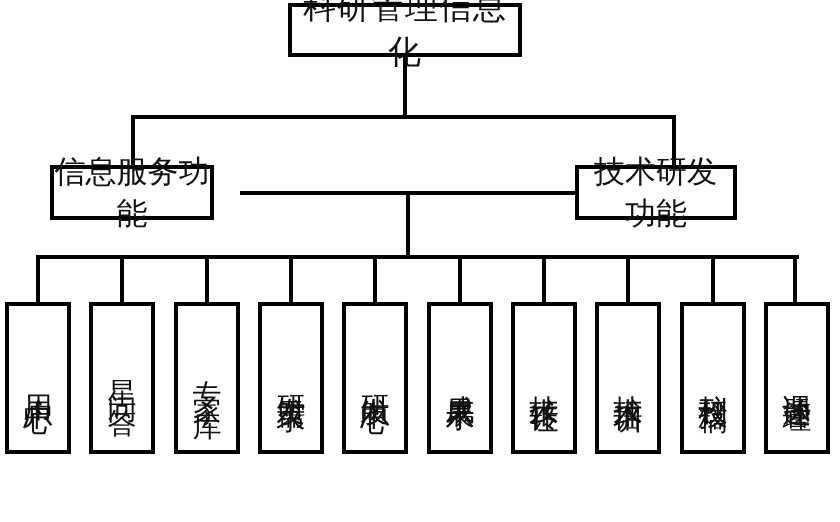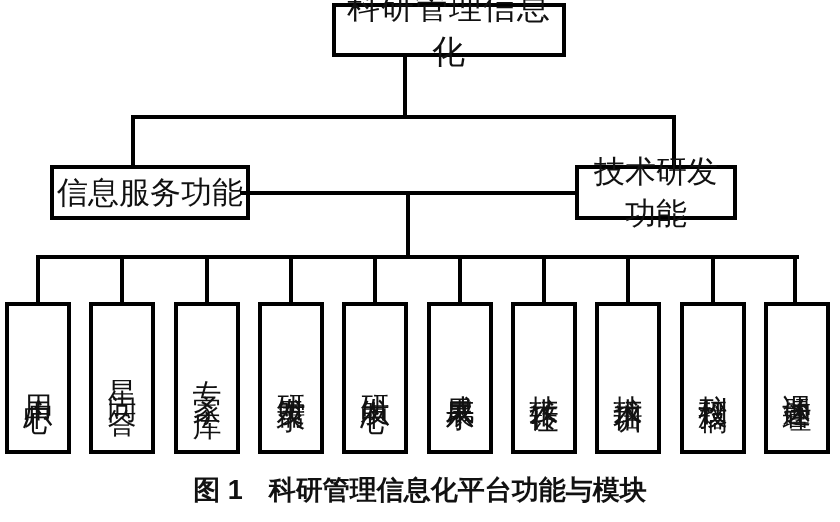--- a/index.html
+++ b/index.html
@@ -28,28 +28,27 @@
     display: flex;
     align-items: center;
     justify-content: center;
     text-align: center;
   }
   .root-box {
     left: 288px; top: 3px;
     width: 234px; height: 54px;
     font-size: 33px;
     letter-spacing: 1px;
-    margin-left: 44px;
   }
   .branch-box {
     top: 165px;
     height: 55px;
     font-size: 31px;
   }
-  .branch-left  { left: 50px;  width: 200px; text-align: right; }
+  .branch-left  { left: 50px;  width: 164px; }
   .branch-right { left: 575px; width: 162px; }
   .vbox {
     position: absolute;
     top: 302px;
     width: 66px; height: 152px;
     border: 4px solid #000000;
     background: #ffffff;
     box-sizing: border-box;
     display: flex;
     align-items: center;
@@ -142,17 +141,14 @@
   <div class="vbox" style="left:595px;">
     <span class="vtext">技术培训</span>
   </div>
   <div class="vbox" style="left:680px;">
     <span class="vtext">校刊投稿</span>
   </div>
   <div class="vbox" style="left:764px;">
     <span class="vtext">课题管理</span>
   </div>
 
-  <div class="caption">
-    <span class="cap-tag">图 1</span><span>科研管理信息化平台功能与模块</span>
-  </div>
 
 </div>
 
 </body></html>

